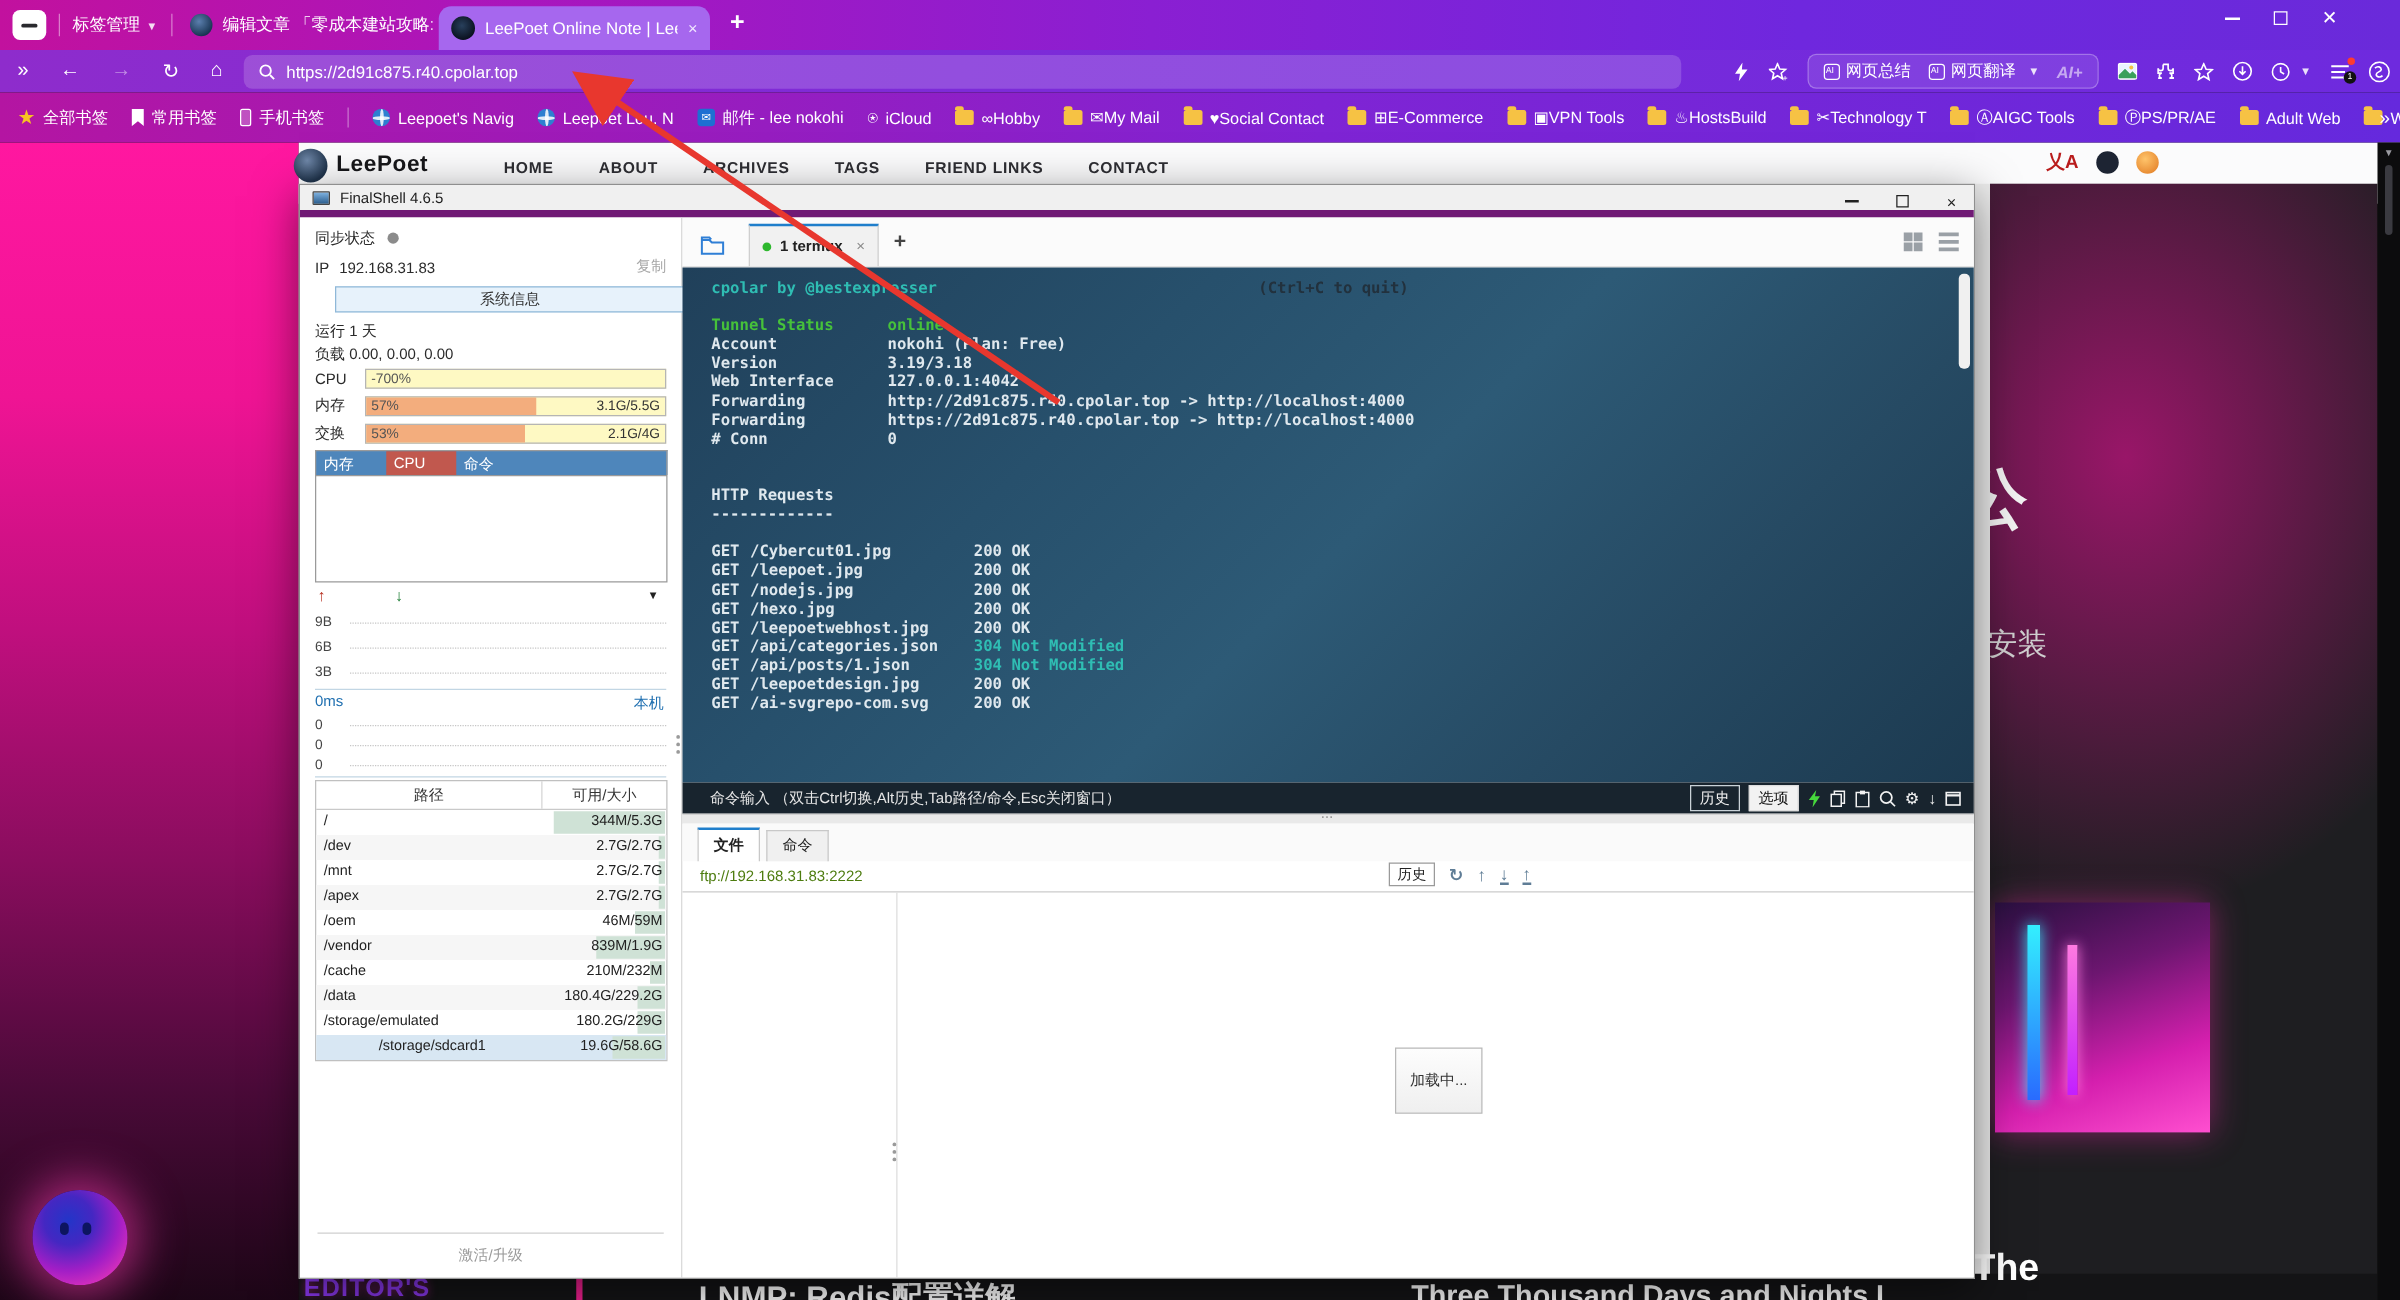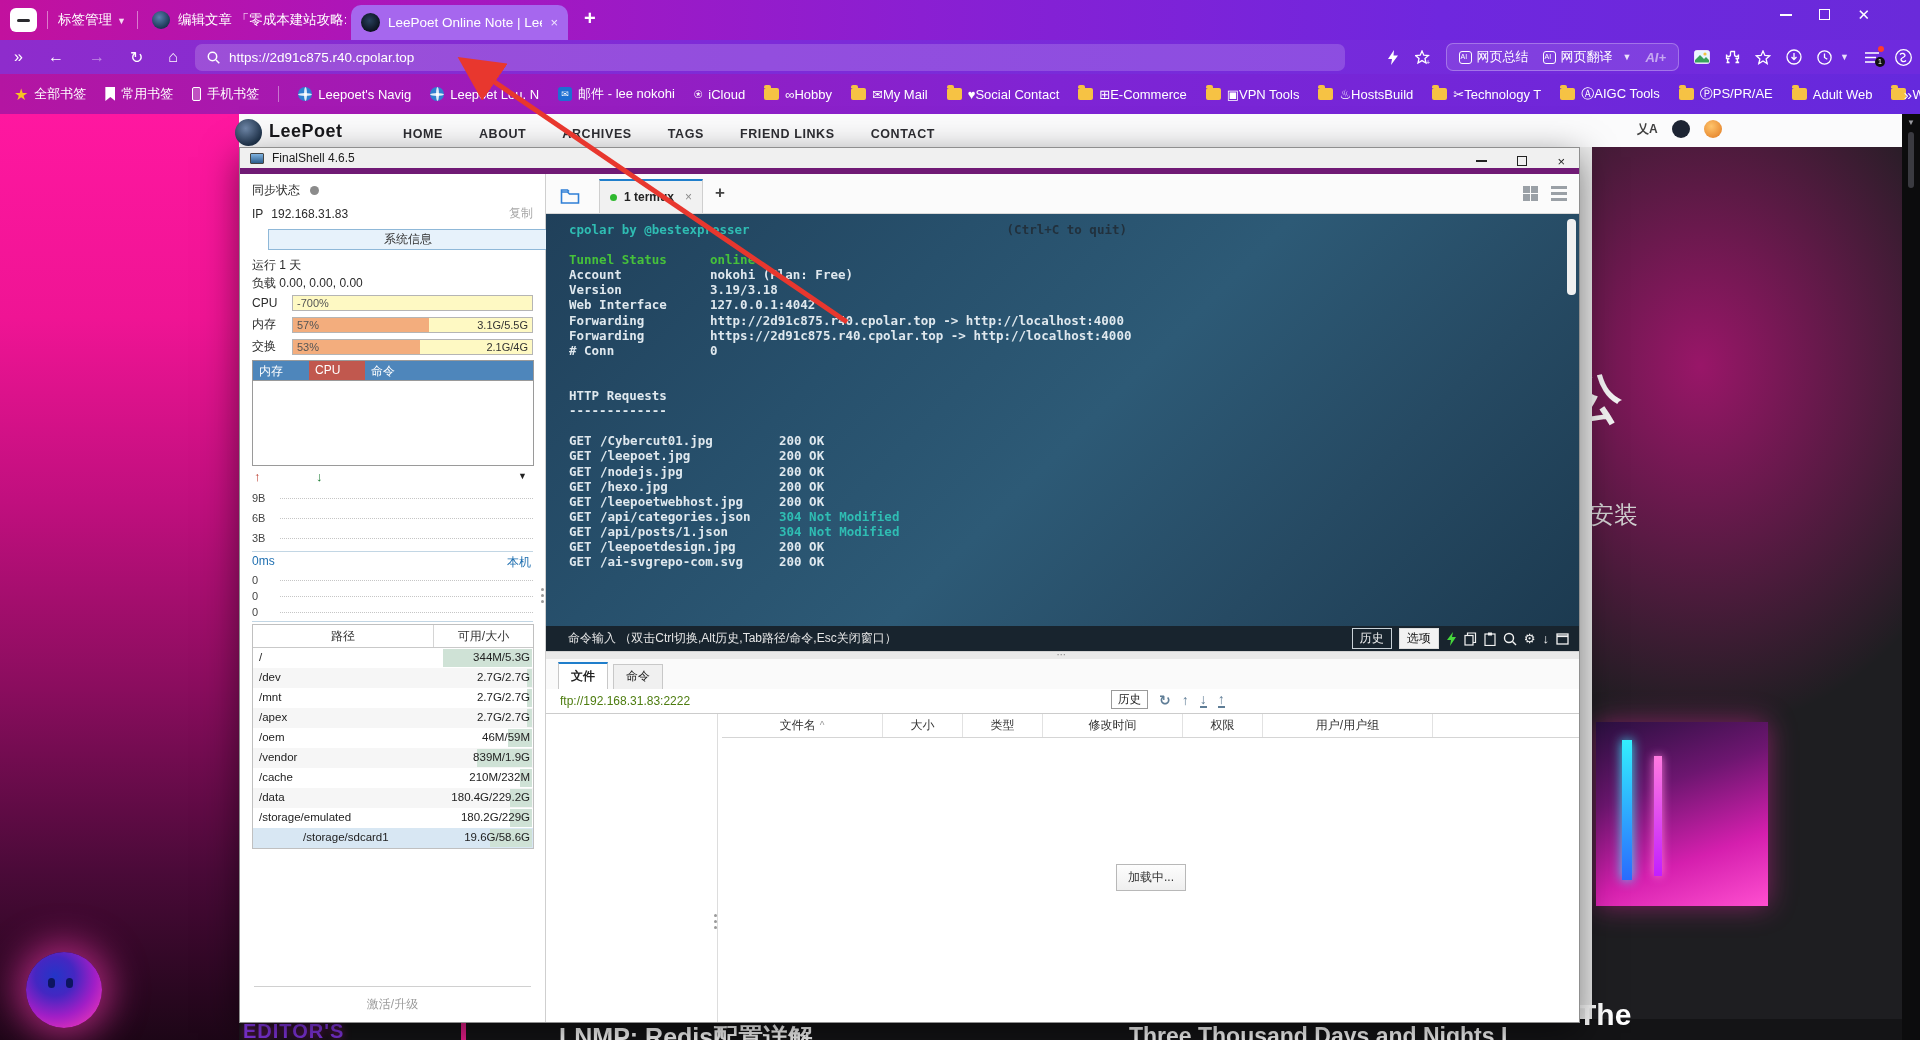--- a/index.html
+++ b/index.html
@@ -16,21 +16,21 @@
   .ai-orb i { position:absolute; width:7px; height:10px; border-radius:4px; background:#0d1560; }
   .ai-orb i:nth-child(1){ left:22px; top:26px; } .ai-orb i:nth-child(2){ left:40px; top:26px; }
 
   .pg-header { position:absolute; left:239px; top:114px; width:1681px; height:49px; background:#fbfbfc; z-index:1; }
   .pg-avatar { position:absolute; left:-4px; top:5px; width:27px; height:27px; border-radius:50%;
     background:radial-gradient(circle at 40% 35%,#6f87a8,#20344c 70%); }
   .pg-logo { position:absolute; left:30px; top:7px; font-size:18px; font-weight:bold; color:#17171a; letter-spacing:.5px;}
   .pg-nav { position:absolute; left:164px; top:13px; display:flex; gap:36px; list-style:none; }
   .pg-nav li { font-size:12.5px; color:#2e2e33; font-weight:bold; letter-spacing:.6px; }
   .pg-hdr-right { position:absolute; left:1398px; top:6px; display:flex; gap:14px; align-items:center; }
-  .pg-translate { font-size:12px; color:#404040; font-weight:bold; }
+  .pg-translate { font-size:15px; color:#b91c1c; font-weight:bold; }
   .pg-moon { width:18px; height:18px; border-radius:50%; background:#1d2433; }
   .pg-user { width:18px; height:18px; border-radius:50%; background:radial-gradient(circle at 40% 35%,#ffc46b,#e07820); }
 
   .pg-right { position:absolute; left:1592px; top:147px; width:310px; height:876px; z-index:1; background:#1e1e21; overflow:hidden;
     background-image:radial-gradient(430px 520px at 35% 25%, rgba(228,17,148,.62), rgba(30,30,33,0) 70%); }
   .pg-right .big-char { position:absolute; left:-22px; top:218px; font-size:52px; font-weight:bold; color:#f2f2f2; }
   .pg-right .sub-text { position:absolute; left:-26px; top:352px; font-size:24px; color:#cfcfcf; }
   .neon-thumb { position:absolute; left:4px; top:575px; width:172px; height:184px;
     background:linear-gradient(160deg,#2a1040 0%,#6d1670 35%,#d51fae 70%,#ff4fd0 100%);
     box-shadow:0 0 26px rgba(255,40,180,.45); }
@@ -226,22 +226,22 @@
   .btn-hist2 { border:1px solid #9a9a9a; background:#fff; color:#222; font-size:11.5px; padding:1px 6px; }
   .ft { color:#5f7d96; font-size:14px; font-weight:bold; line-height:14px; }
   .ft.ul { border-bottom:2px solid #5f7d96; }
   .fp-body { position:absolute; left:0; right:0; top:55px; bottom:0; }
   .fp-tree { position:absolute; left:0; top:0; bottom:0; width:172px; border-right:1px solid #ddd; }
   .vgrip { position:absolute; left:168px; top:200px; display:flex; flex-direction:column; gap:3px; }
   .fp-list { position:absolute; left:176px; right:0; top:0; bottom:0; }
   .fp-cols { display:flex; height:24px; border-bottom:1px solid #d5d5d5; }
   .fp-cols div { border-right:1px solid #e2e2e2; font-size:12px; color:#333; text-align:center; line-height:23px; }
   .fp-cols .crt { color:#999; font-size:10px; margin-left:4px; }
-  .btn-loading { position:absolute; left:394px; top:150px; border:1px solid #b8b8b8;
-    background:linear-gradient(180deg,#fdfdfd,#efefef); font-size:12px; color:#333; padding:4px 11px; }
+  .btn-loading { position:absolute; left:394px; top:124px; border:1px solid #b8b8b8;
+    background:linear-gradient(180deg,#fdfdfd,#efefef); font-size:12px; color:#333; padding:17px 11px; }
 
   
   .anno { position:absolute; left:0; top:0; z-index:60; pointer-events:none; }
 
   svg { display:block; }
 </style>
 </head>
 <body>
 
 <div id="screen">
@@ -722,28 +722,20 @@
             </div>
           </div>
           <div class="fp-body">
             <div class="fp-tree"></div>
             <div class="vgrip">
                 <i></i>
                 <i></i>
                 <i></i>
               </div>
             <div class="fp-list">
-              <div class="fp-cols" id="file-cols">
-                  <div style="width: 161px;">文件名<span class="crt">^</span></div>
-                  <div style="width: 80px;">大小</div>
-                  <div style="width: 80px;">类型</div>
-                  <div style="width: 140px;">修改时间</div>
-                  <div style="width: 80px;">权限</div>
-                  <div style="width: 170px;">用户/用户组</div>
-                </div>
               <span class="btn-loading">加载中...</span>
             </div>
           </div>
         </div>
       </div>
     </div>
   </div>
 
   <svg class="anno" width="1920" height="1040" viewBox="0 0 1920 1040">
     <defs>

